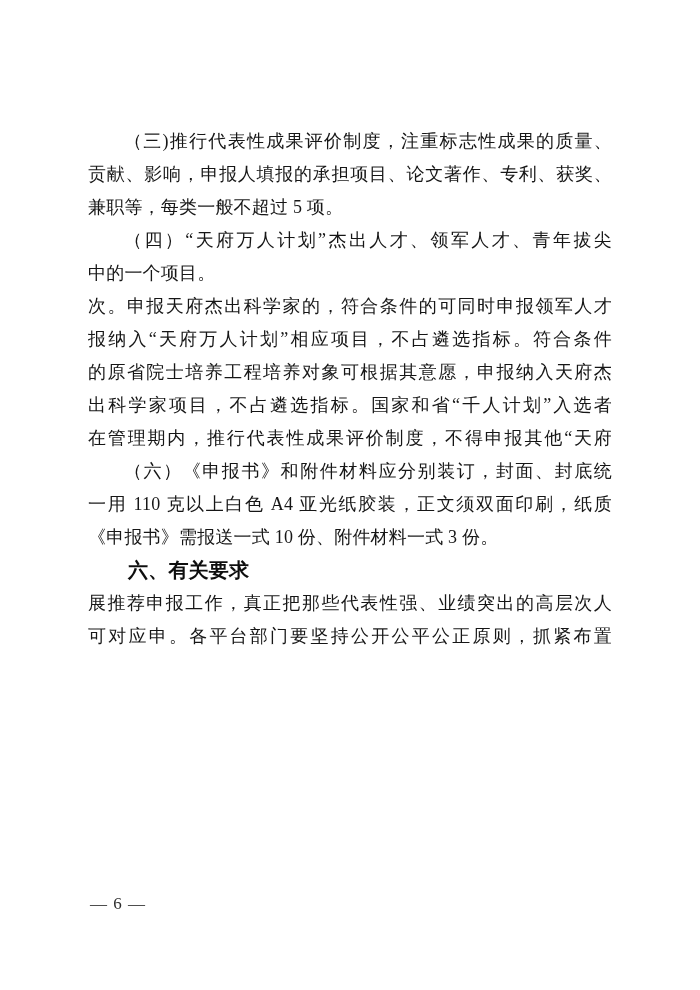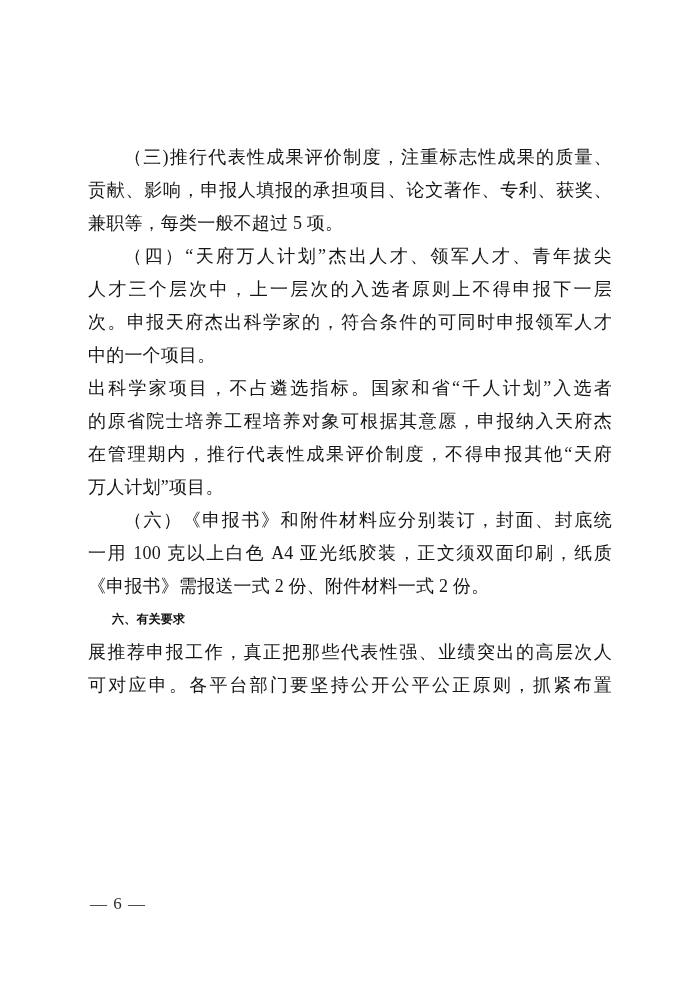--- a/index.html
+++ b/index.html
@@ -14,42 +14,41 @@
     background: #ffffff;
     overflow: hidden;
     font-family: "Liberation Serif", "DejaVu Serif", serif;
     color: #161616;
   }
   .doc-body {
     position: absolute;
     left: 88px;
     top: 125px;
     width: 524px;
-    margin-top: 16px;
   }
   .line {
     font-size: 18px;
     line-height: 33px;
     height: 33px;
     letter-spacing: 0.2px;
     text-align: justify;
     text-align-last: justify;
     overflow: hidden;
   }
   .line.no-fill {
     text-align: right;
     text-align-last: left;
   }
   .line.indent {
     text-indent: 2em;
   }
   .line.heading {
     font-family: "Liberation Sans", "DejaVu Sans", sans-serif;
     font-weight: 700;
-    font-size: 12px;
+    font-size: 20px;
     color: #0e0e0e;
   }
   .page-num {
     position: absolute;
     left: 90px;
     top: 893px;
     font-size: 17px;
     line-height: 22px;
     color: #2e2e2e;
     letter-spacing: 1px;
@@ -57,28 +56,27 @@
 </style>
 </head>
 <body>
 
 <div class="page">
   <div class="doc-body" id="doc-body">
       <div class="line indent">（三)推行代表性成果评价制度，注重标志性成果的质量、</div>
       <div class="line">贡献、影响，申报人填报的承担项目、论文著作、专利、获奖、</div>
       <div class="line no-fill">兼职等，每类一般不超过 5 项。</div>
       <div class="line indent">（四）“天府万人计划”杰出人才、领军人才、青年拔尖</div>
-      <div class="line">人才三个层次中，上一层次的入选者原则上不得申报下一层</div>
+      <div class="line no-fill">中的一个项目。</div>
       <div class="line">次。申报天府杰出科学家的，符合条件的可同时申报领军人才</div>
-      <div class="line no-fill">中的一个项目。</div>
+      <div class="line">报纳入“天府万人计划”相应项目，不占遴选指标。符合条件</div>
+      <div class="line">的原省院士培养工程培养对象可根据其意愿，申报纳入天府杰</div>
       <div class="line">出科学家项目，不占遴选指标。国家和省“千人计划”入选者</div>
-      <div class="line">的原省院士培养工程培养对象可根据其意愿，申报纳入天府杰</div>
       <div class="line">在管理期内，推行代表性成果评价制度，不得申报其他“天府</div>
-      <div class="line no-fill">万人计划”项目。</div>
       <div class="line indent">（六）《申报书》和附件材料应分别装订，封面、封底统</div>
-      <div class="line">一用 100 克以上白色 A4 亚光纸胶装，正文须双面印刷，纸质</div>
-      <div class="line no-fill">《申报书》需报送一式 2 份、附件材料一式 2 份。</div>
+      <div class="line">一用 110 克以上白色 A4 亚光纸胶装，正文须双面印刷，纸质</div>
+      <div class="line no-fill">《申报书》需报送一式 10 份、附件材料一式 3 份。</div>
       <div class="line indent no-fill heading">六、有关要求</div>
       <div class="line">展推荐申报工作，真正把那些代表性强、业绩突出的高层次人</div>
       <div class="line">可对应申。各平台部门要坚持公开公平公正原则，抓紧布置</div>
     </div>
   <div class="page-num">— 6 —</div>
 </div>
 
 </body></html>

